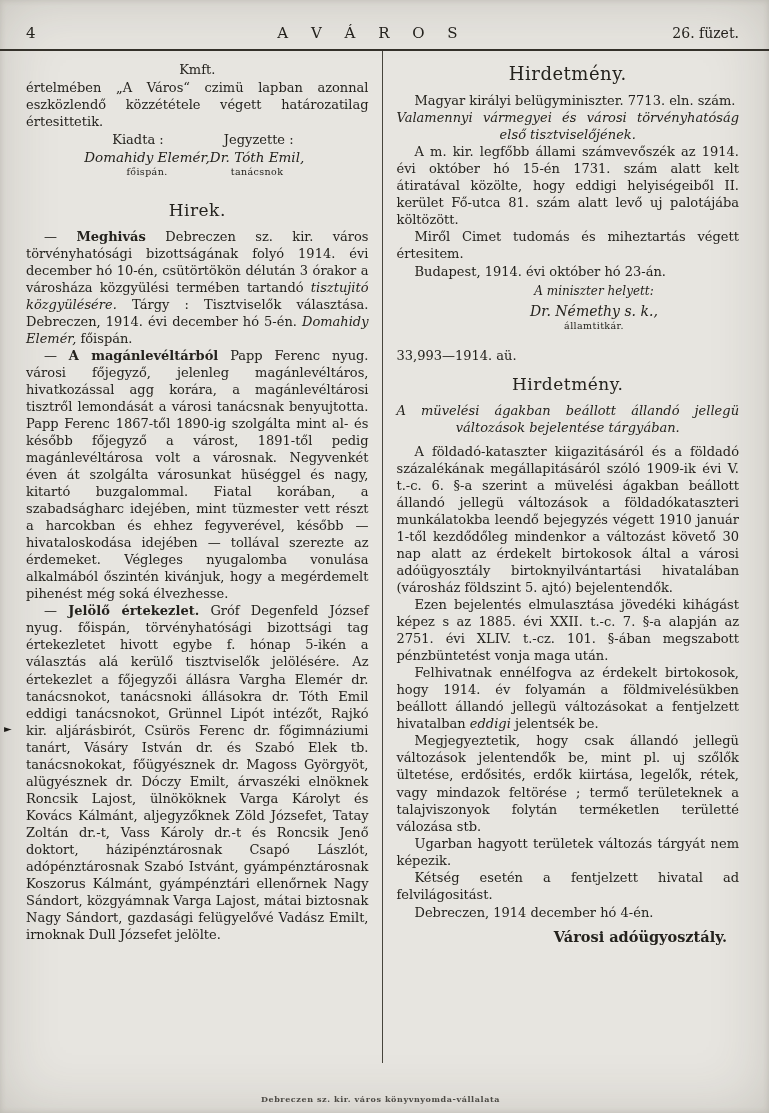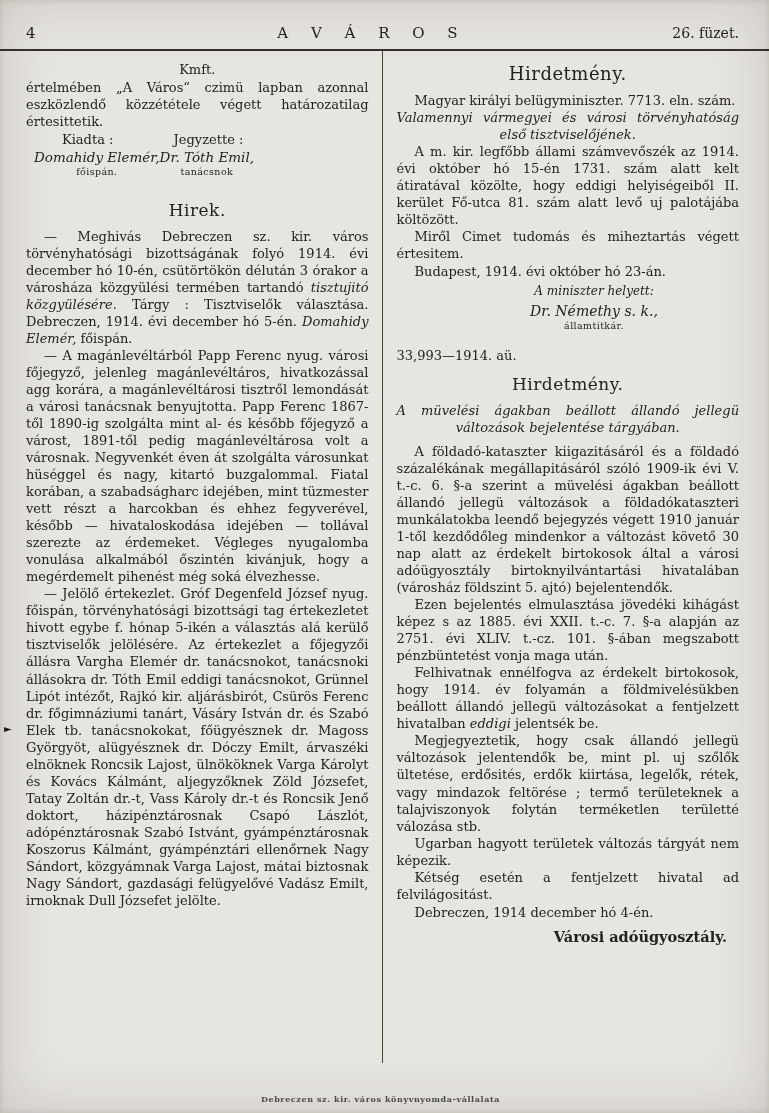--- a/index.html
+++ b/index.html
@@ -26,28 +26,28 @@
   .issue { font-size: 14px; }
   .columns { display:flex; align-items: stretch; min-height: 1012px; }
   .col { flex: 1 1 0; box-sizing: border-box; padding-top: 9px; }
   .col-left { padding-left: 26px; padding-right: 13px; border-right: 1px solid #47443c; }
   .col-right { padding-left: 14px; padding-right: 30px; }
   .para { margin: 0; text-indent: 18px; text-align: justify; }
   .no-indent { text-indent: 0; }
   .center { text-align: center; }
   .center-last { text-align: justify; text-align-last: center; text-indent: 0; }
   .i, .italic { font-style: italic; }
-  .b { font-weight: normal; }
+  .b { font-weight: bold; }
   .kmft { margin: 1px 0; }
   .section-heading {
     font-size: 17px; font-weight: normal; text-align: center;
     margin: 9px 0 7px; letter-spacing: .5px;
   }
   .section-heading.first { margin-top: 2px; font-size: 18px; }
-  .sig-pair { display:flex; justify-content: flex-start; padding: 0 14px 0 8px; margin: 1px 0 20px; }
+  .sig-pair { display:flex; justify-content: center; padding: 0 14px 0 8px; margin: 1px 0 20px; }
   .sig-block { text-align: center; }
   .sig-label { display:block; font-size: 13px; padding: 0 0 1px 28px; text-align: left; }
   .sig-block.right-side .sig-label { padding-left: 14px; }
   .sig-name { display:block; font-style: italic; font-size: 13.5px; }
   .sig-title { display:block; font-size: 9.5px; letter-spacing: .4px; }
   .minister-sig { width: 230px; margin: 4px 30px 6px auto; text-align: center; }
   .minister-sig .on-behalf { display:block; font-size: 12px; font-style: italic; }
   .minister-sig .sig-name { font-size: 14px; margin-top: 2px; }
   .sig-rule { width: 74px; height: 3px; background:#2c2a24; margin: 3px auto 0; }
   .ref-number { margin: 14px 0 4px; text-indent: 0; }

